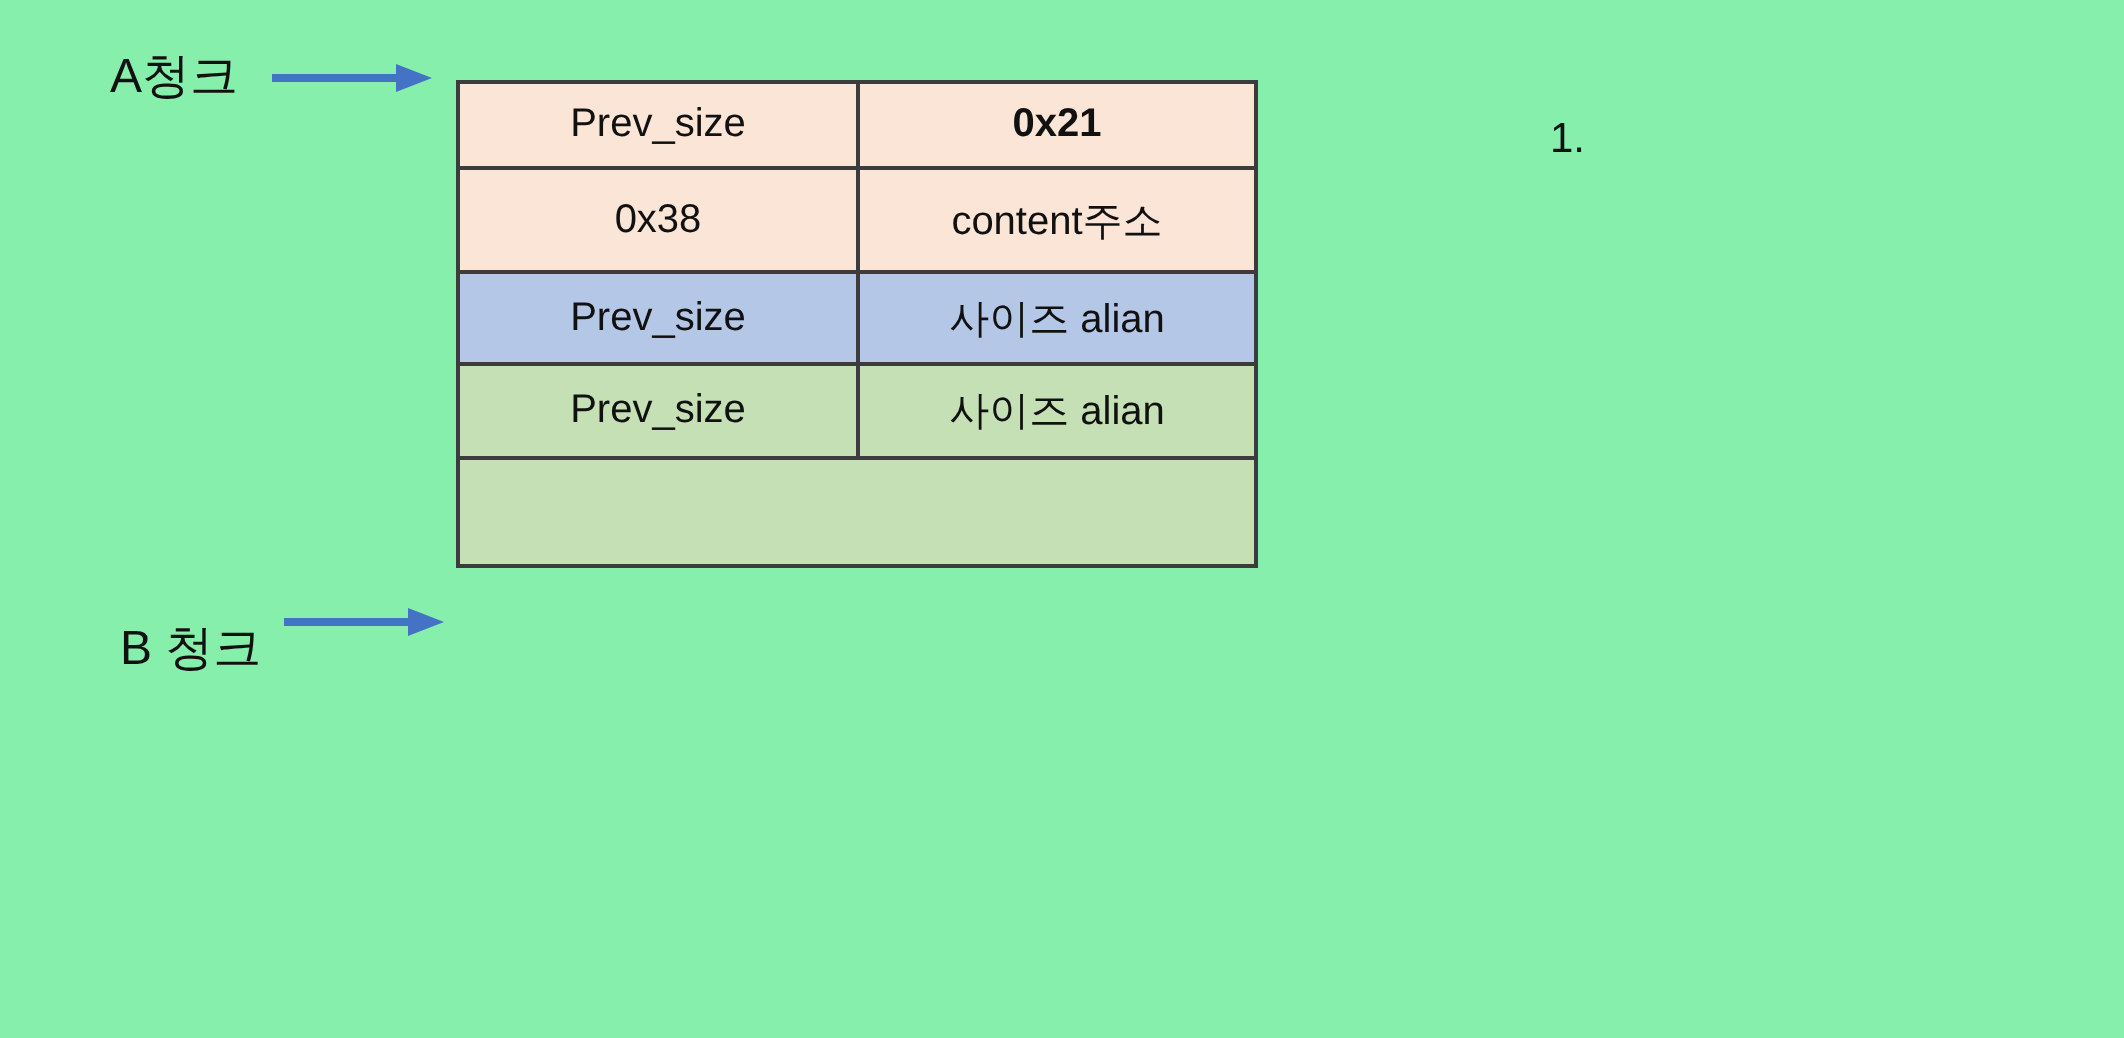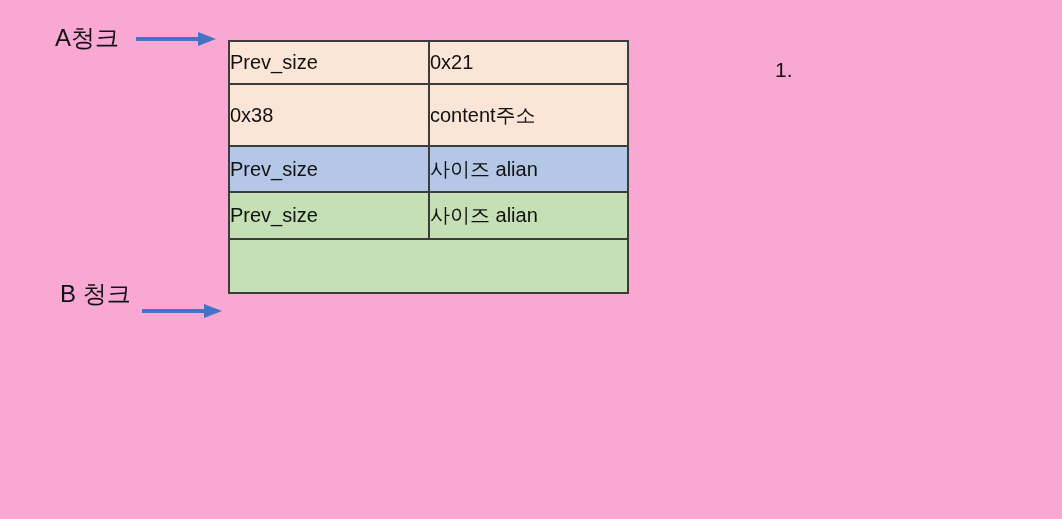--- a/index.html
+++ b/index.html
@@ -1,37 +1,37 @@
 <!DOCTYPE html>
 <html><head>
 <meta charset="utf-8">
 <style>
   html,body{margin:0;padding:0;background:#ffffff;}
   .canvas{
-    position:relative;width:1062px;height:519px;background:#f9a8d4;
+    position:relative;width:1062px;height:519px;background:#86efac;
     font-family:"Liberation Sans","DejaVu Sans",sans-serif;color:#1a1a1a;overflow:hidden;
   }
   .chunk-label{position:absolute;font-size:24px;color:#111111;white-space:nowrap;}
   .label-a{left:55px;top:22px;}
-  .label-b{left:60px;top:278px;}
+  .label-b{left:60px;top:308px;}
   .arrow-svg{position:absolute;display:block;}
   .arrow-a{left:134px;top:31px;}
   .arrow-b{left:140px;top:303px;}
   table.heap-table{
     position:absolute;left:228px;top:40px;width:399px;
     border-collapse:collapse;table-layout:fixed;
   }
   table.heap-table td{
-    border:2px solid #3c3c3c;vertical-align:middle;
+    border:2px solid #3c3c3c;text-align:center;vertical-align:middle;
     font-size:20px;padding:0;color:#111111;overflow:hidden;
   }
   tr.fill-peach td{background:#FBE5D6;}
   tr.fill-blue td{background:#B4C7E7;}
   tr.fill-green td{background:#C5E0B4;}
-  .red-text{color:#FF0000;font-weight:normal;margin-top:24px;}
+  .red-text{color:#FF0000;font-weight:bold;margin-top:24px;}
   .a-block{font-size:20px;line-height:1.47;letter-spacing:0.4px;white-space:nowrap;}
   .instructions{
     position:absolute;left:775px;top:56px;display:flex;gap:15px;
     font-size:21px;color:#111111;line-height:1.38;white-space:nowrap;
   }
 </style>
 </head>
 <body>
 
 <div class="canvas">
@@ -53,21 +53,21 @@
         <col style="width:200px">
         <col style="width:199px">
       </colgroup>
 
     <tbody>
         <tr class="fill-peach" style="height:43px">
       <td>Prev_size</td>
       <td class="red-text">0x21</td>
     </tr>
 
-    <tr class="fill-peach" style="height:62px">
+    <tr class="fill-peach" style="height:52px">
       <td>0x38</td>
       <td>content주소</td>
     </tr>
 
     <tr class="fill-blue" style="height:46px">
       <td>Prev_size</td>
       <td>사이즈 alian</td>
     </tr>
 
 

